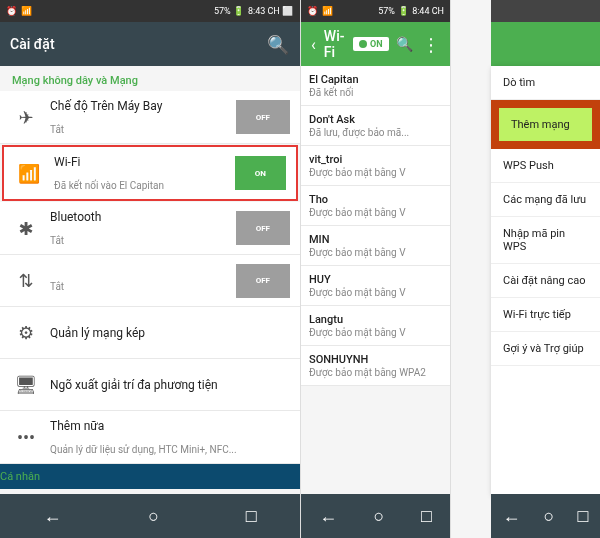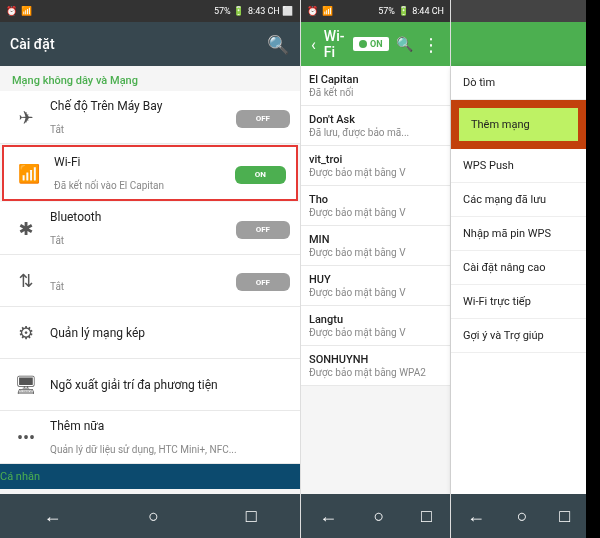--- a/index.html
+++ b/index.html
@@ -28,27 +28,28 @@
       height: 538px;
       background: #f5f5f5;
       display: flex;
       flex-direction: column;
       flex-shrink: 0;
       border-left: 1px solid #ddd;
     }
 
     
     .panel-menu {
-      width: 136px;
+      width: 150px;
       height: 538px;
       background: #f5f5f5;
       display: flex;
       flex-direction: column;
       flex-shrink: 0;
       border-left: 1px solid #ddd;
+      padding-left: 40px;
     }
 
     
     .status-bar {
       height: 22px;
       background: #333;
       display: flex;
       align-items: center;
       justify-content: space-between;
       padding: 0 6px;
@@ -160,23 +161,23 @@
     
     .toggle {
       display: inline-flex;
       align-items: center;
       justify-content: center;
       background: #4caf50;
       color: #fff;
       font-size: 8px;
       font-weight: bold;
       padding: 2px 20px;
-      border-radius: 6px;
+      border-radius: 0;
       min-width: 30px;
-      height: 18px;
+      height: 34px;
     }
     .toggle.off {
       background: #9e9e9e;
     }
 
     
     .bottom-nav {
       height: 44px;
       background: #37474f;
       display: flex;

